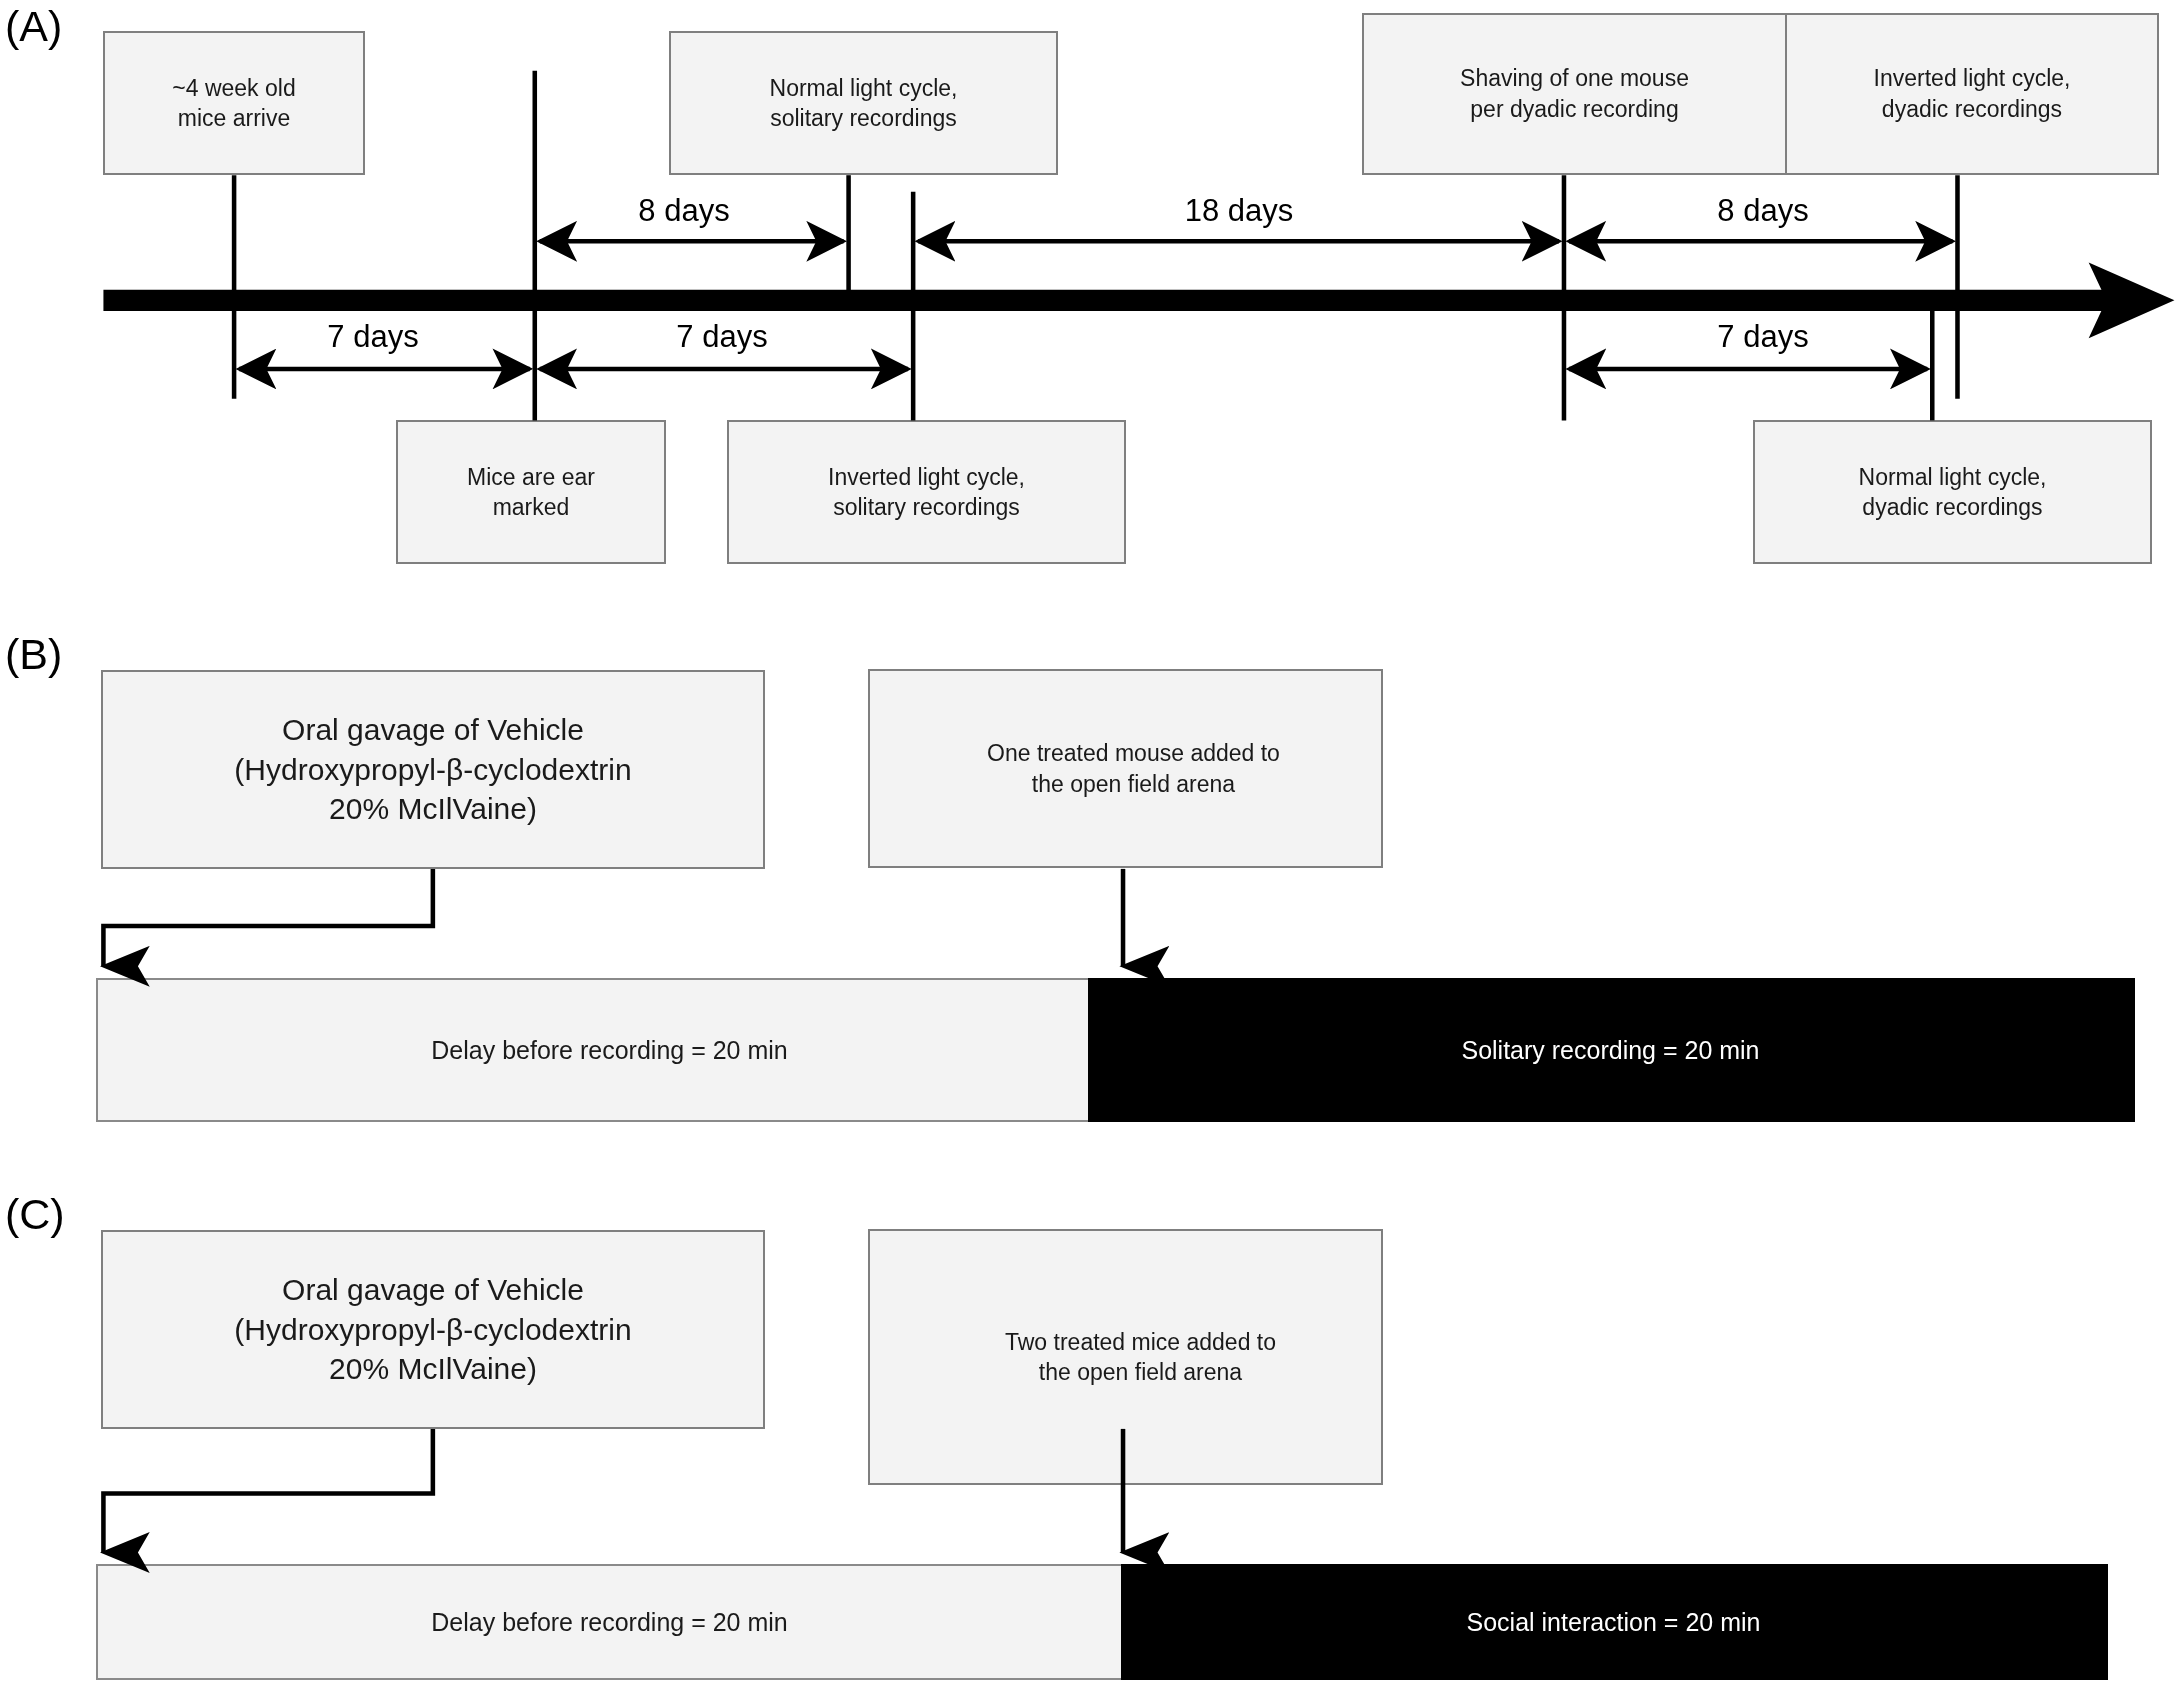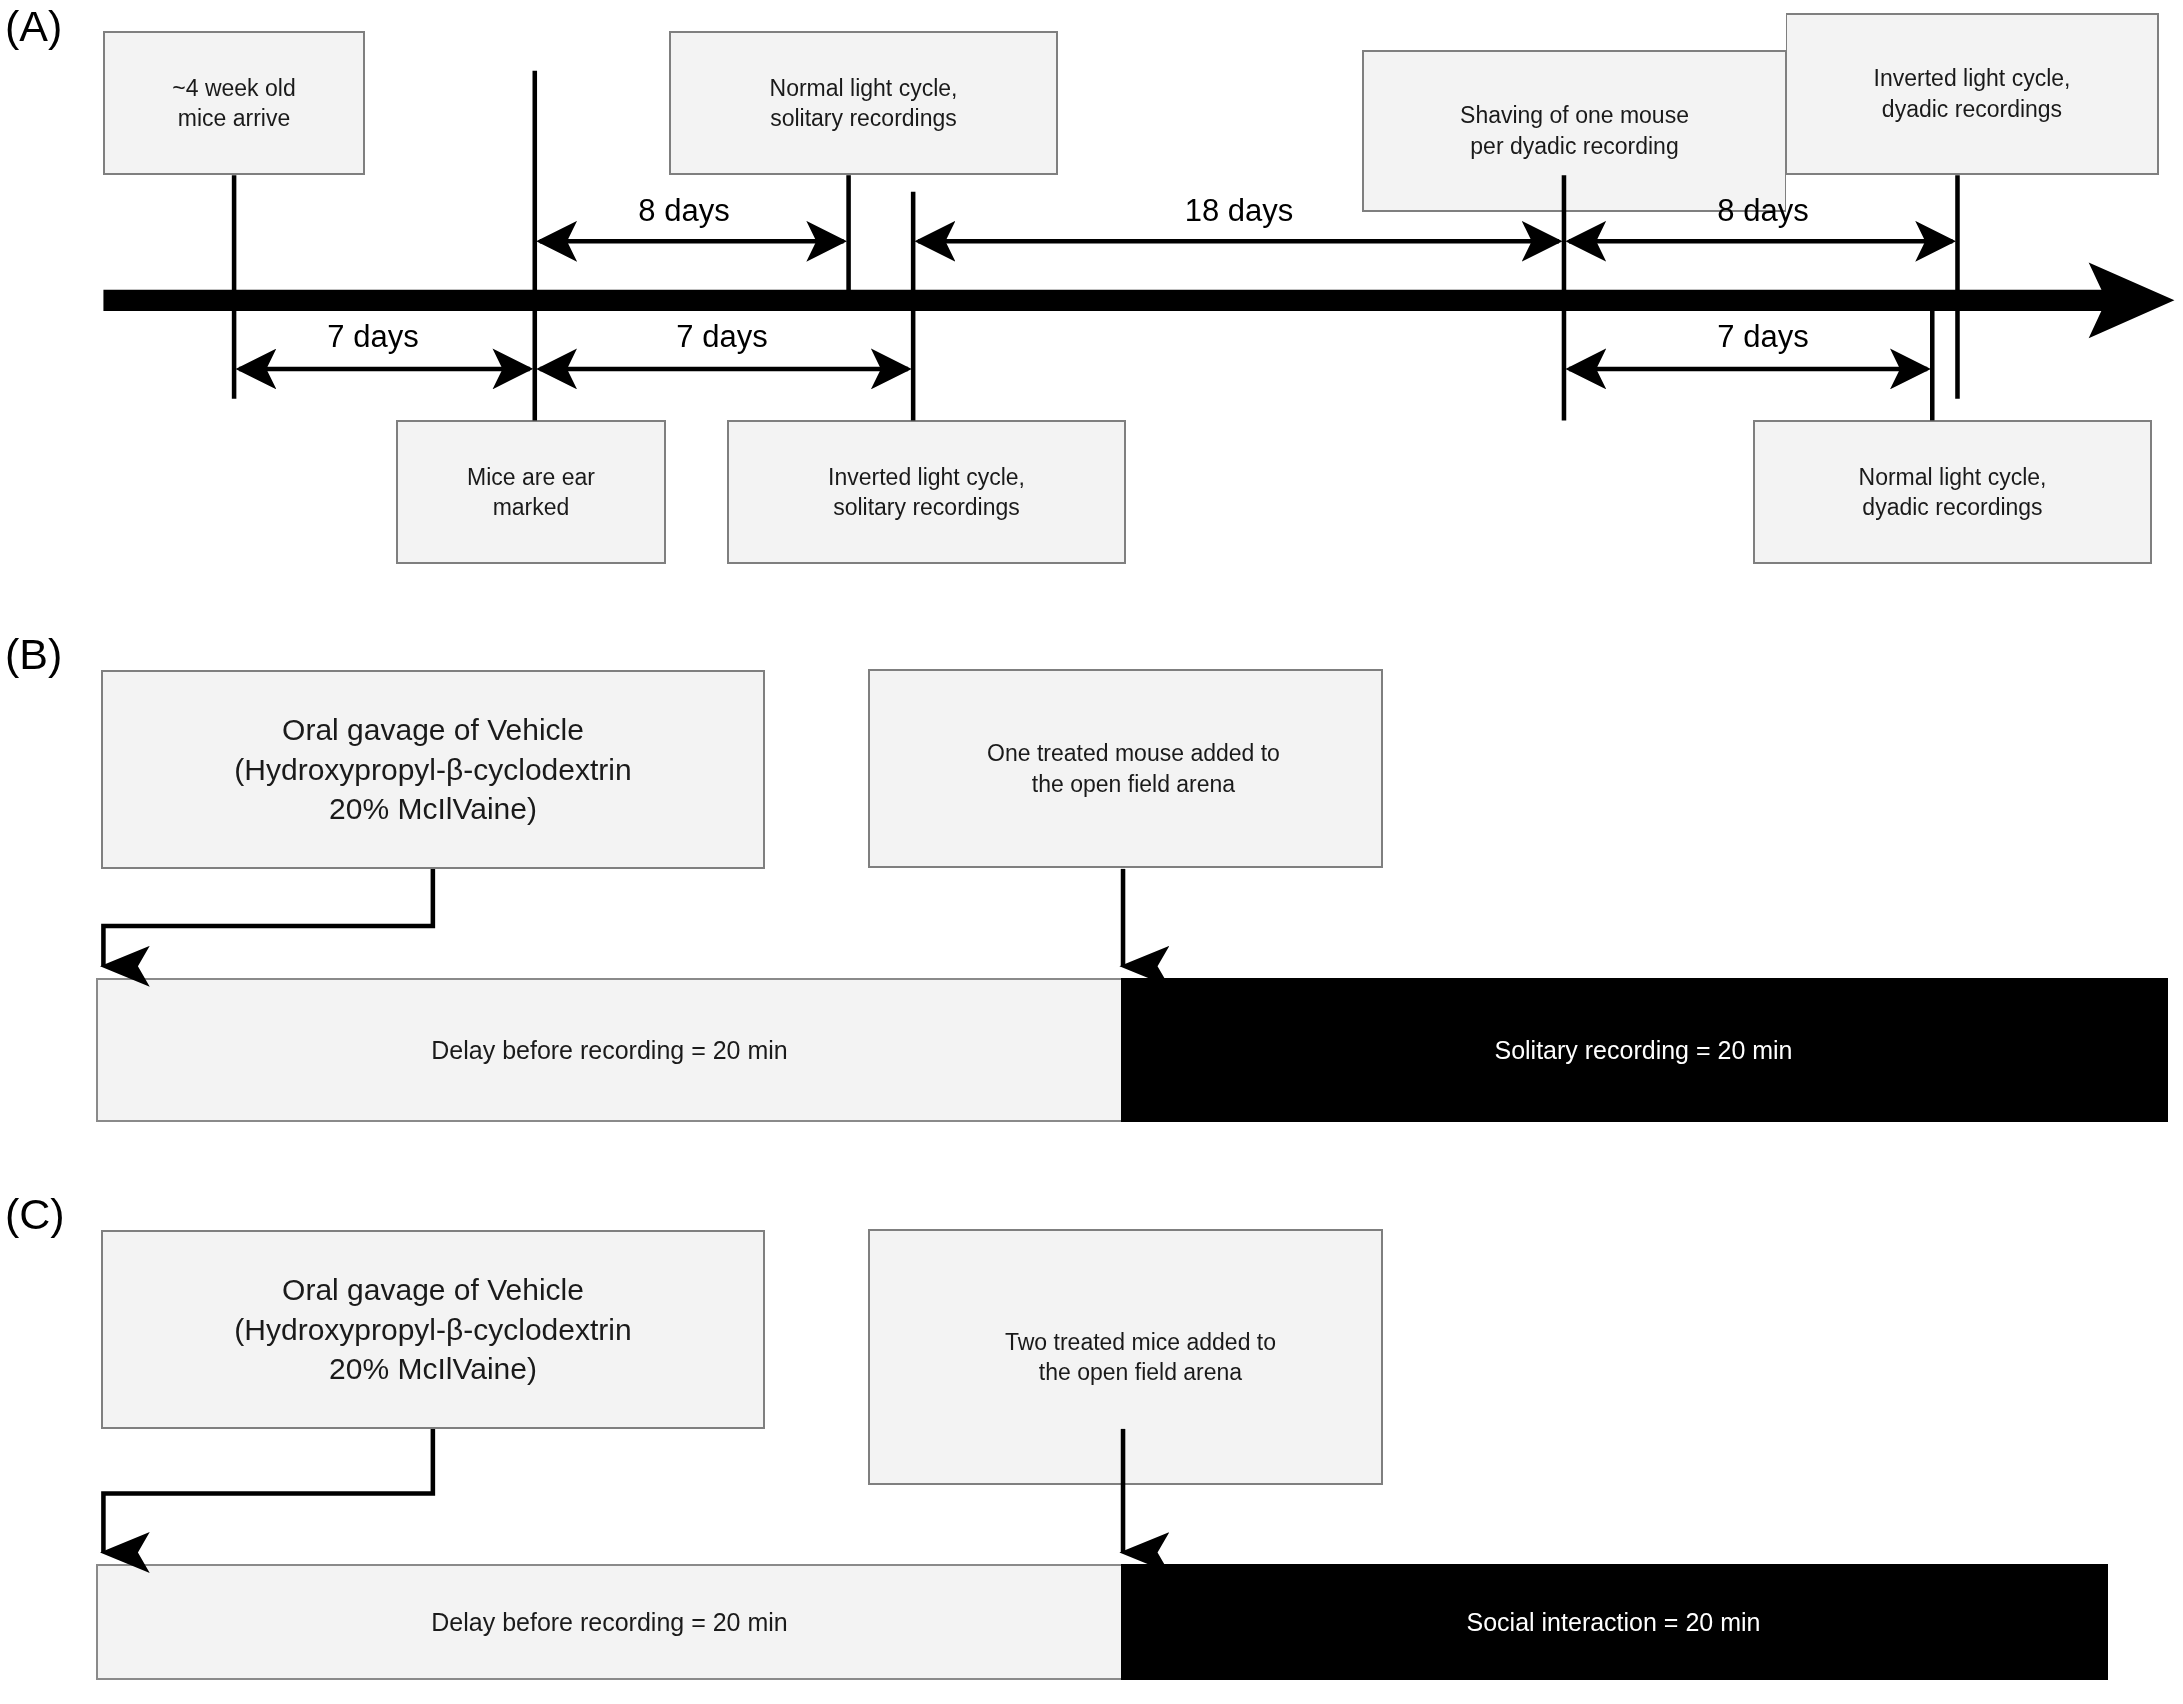--- a/index.html
+++ b/index.html
@@ -100,21 +100,21 @@
     </span>
   </div>
 
   <div class="fbox" style="left:669px; top:31px; width:389px; height:144px;">
     <span class="txt">
       <span>Normal light cycle,</span><br>
       <span>solitary recordings</span>
     </span>
   </div>
 
-  <div class="fbox pair-left" style="left:1362px; top:12.6px; width:424px; height:162px;margin-top:37px;">
+  <div class="fbox pair-left" style="left:1362px; top:12.6px; width:424px; height:162px;">
     <span class="txt">
       <span>Shaving of one mouse</span><br>
       <span>per dyadic recording</span>
     </span>
   </div>
 
   <div class="fbox pair-right" style="left:1786px; top:12.6px; width:373px; height:162px;">
     <span class="txt">
       <span>Inverted light cycle,</span><br>
       <span>dyadic recordings</span>
@@ -161,21 +161,21 @@
   </div>
 
   <div class="fbox" style="left:868px; top:669px; width:515px; height:199px;padding-left:21px;">
     <span class="txt">
       <span>One treated mouse added to</span><br>
       <span>the open field arena</span>
     </span>
   </div>
 
   <div class="bar delay" style="left:96px; top:978px; width:1025px; height:144px;">Delay before recording = 20 min</div>
-  <div class="bar record" style="left:1121px; top:978px; width:1047px; height:144px;">Solitary recording = 20 min</div>
+  <div class="bar record" style="left:1088px; top:978px; width:1047px; height:144px;">Solitary recording = 20 min</div>
 
   <div class="panel-letter" style="left:5px; top:1193px;">(C)</div>
 
   <div class="fbox" style="left:101px; top:1230px; width:664px; height:199px; font-size:30px;">
     <span class="txt">
       <span>Oral gavage of Vehicle</span><br>
       <span>(Hydroxypropyl-β-cyclodextrin</span><br>
       <span>20% McIlVaine)</span>
     </span>
   </div>

